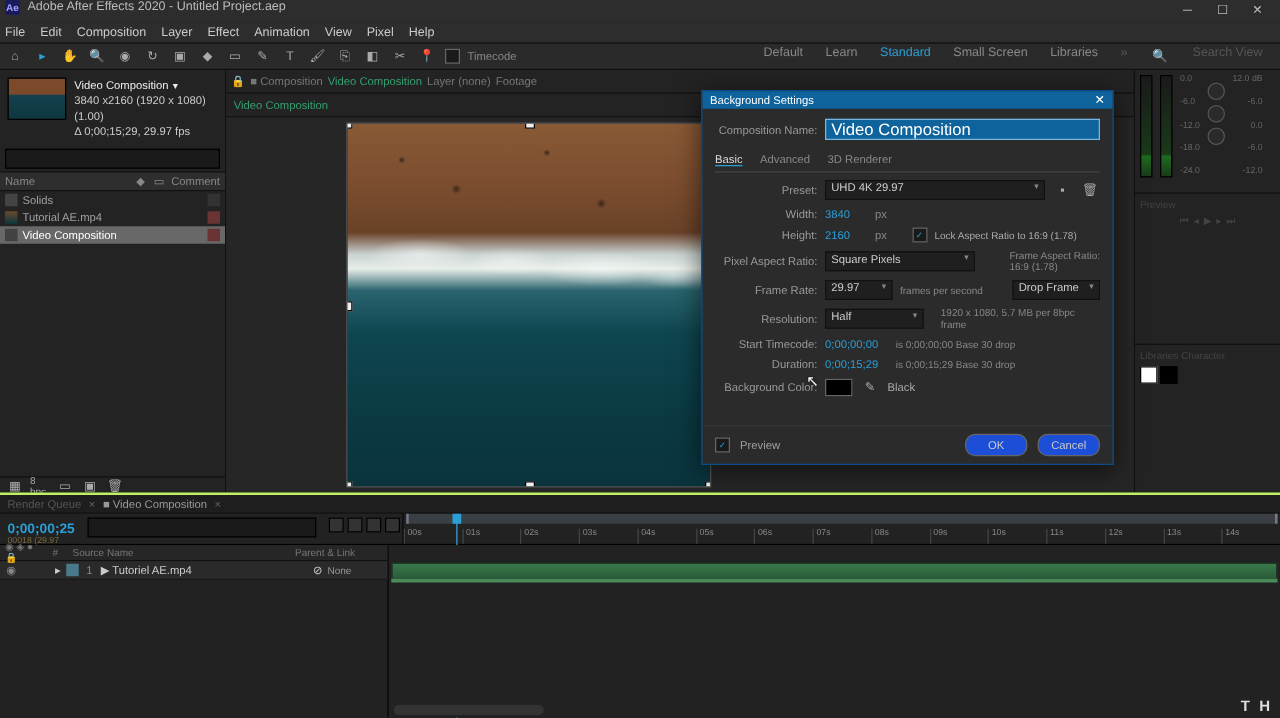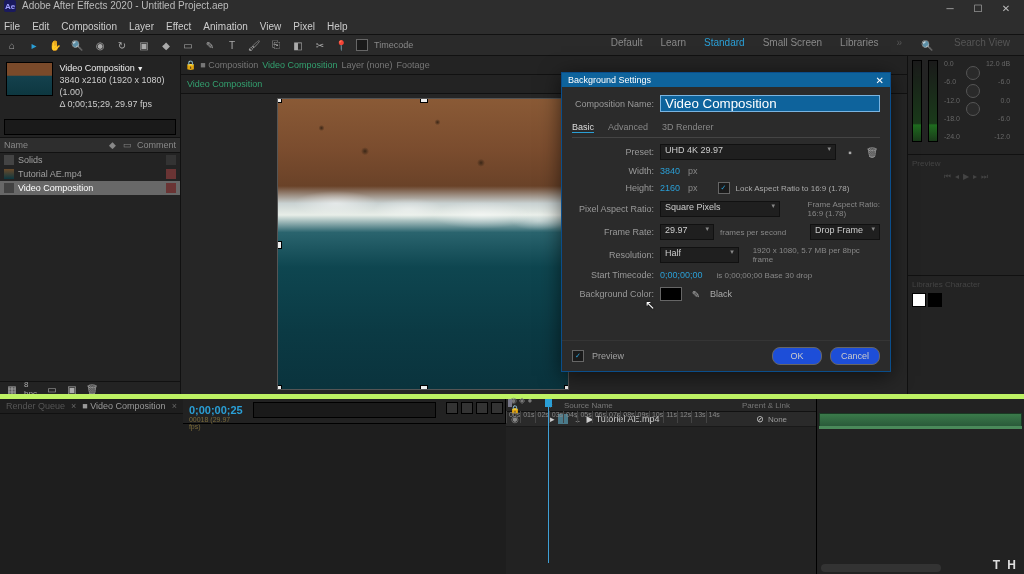--- a/index.html
+++ b/index.html
@@ -61,29 +61,29 @@
 .dlg-body{flex:1;padding:8px 10px;display:flex;flex-direction:column;gap:6px;color:#aaa}
 .dlg-row{display:flex;align-items:center;gap:6px}
 .dlg-row label{min-width:82px;text-align:right;color:#999}
 .sel-input{background:#0e639c;color:#fff;border:1px solid #7ab4e0;padding:1px 4px;height:13px;flex:1}
 .dlg-tabs{display:flex;gap:14px;border-bottom:1px solid #444;padding:2px 0 4px;margin-top:2px}
 .dlg-tabs span{color:#888}
 .dlg-tabs span.active{color:#ddd;border-bottom:1px solid #2a9fd6}
 .dd{background:#1f1f1f;border:1px solid #111;height:14px;display:flex;align-items:flex-start;padding:0 4px;color:#ccc;position:relative}
 .dd::after{content:"▾";position:absolute;right:4px;font-size:7px;color:#888}
 .num{color:#2a9fd6}
-.unit{color:#888;margin-left:2px}
+.unit{color:#888;margin-left:14px}
 .chk{width:10px;height:10px;border:1px solid #666;background:#1a1a1a;display:inline-flex;align-items:center;justify-content:center;font-size:7px;color:#2a9fd6}
 .chk.on::before{content:"✓"}
 .dlg-info{color:#888;font-size:8px}
 .bg-swatch{width:20px;height:12px;background:#000;border:1px solid #666}
 .dlg-footer{display:flex;align-items:center;gap:8px;padding:6px 10px;border-top:1px solid rgba(255,255,255,.05)}
 .dlg-btn{width:48px;height:16px;border:1px solid #666;border-radius:8px;display:flex;align-items:center;justify-content:center;background:#1d4ed8;color:#ccc;font-size:9px}
 .cursor{position:absolute;left:645px;top:298px;font-size:12px;color:#fff;pointer-events:none;text-shadow:0 0 2px #000}
-.timeline{position:absolute;left:0;top:394px;right:0;bottom:0;background:#1e1e1e;display:flex;flex-direction:row;border-top:5px solid #bef264}
+.timeline{position:absolute;left:0;top:394px;right:0;bottom:0;background:#1e1e1e;display:flex;flex-direction:column;border-top:2px solid #bef264}
 .tl-tabrow{height:14px;display:flex;align-items:center;padding:0 6px;gap:6px;font-size:9px;color:#888;border-bottom:1px solid #111}
 .tl-tabrow .lock{color:#666}
 .tl-head{display:flex;height:24px;border-bottom:1px solid #000}
 .tl-head-left{width:310px;display:flex;flex-direction:column;padding:2px 6px;border-right:1px solid #000;background:#222}
 .timecode{color:#2a9fd6;font-size:11px;font-weight:bold}
 .timecode-sub{color:#7a6a3a;font-size:7px}
 .tl-head-left .icons{display:flex;gap:3px;margin-top:1px}
 .tl-head-left .icons span{width:10px;height:10px;background:#333;border:1px solid #000}
 .tl-ruler{flex:1;position:relative;background:#222}
 .ruler-ticks{position:absolute;left:0;right:0;bottom:0;height:12px;display:flex;font-size:7px;color:#888}
@@ -344,20 +344,25 @@
           <span>Half</span>
         </div>
       <span class="dlg-info" style="margin-left:8px">1920 x 1080, 5.7 MB per 8bpc frame</span>
     </div>
     <div class="dlg-row">
       <label>Start Timecode:</label>
       <span class="num">0;00;00;00</span>
       <span class="dlg-info" style="margin-left:8px">is 0;00;00;00 Base 30 drop</span>
     </div>
     <div class="dlg-row">
+      <label>Duration:</label>
+      <span class="num">0;00;15;29</span>
+      <span class="dlg-info" style="margin-left:8px">is 0;00;15;29 Base 30 drop</span>
+    </div>
+    <div class="dlg-row">
       <label>Background Color:</label>
       <div class="bg-swatch"></div>
       <span class="tool-ico">✎</span>
       <span>Black</span>
     </div>
   </div>
   <div class="dlg-footer">
     <span class="chk on"></span>
     <span>Preview</span>
     <span style="flex:1"></span>

